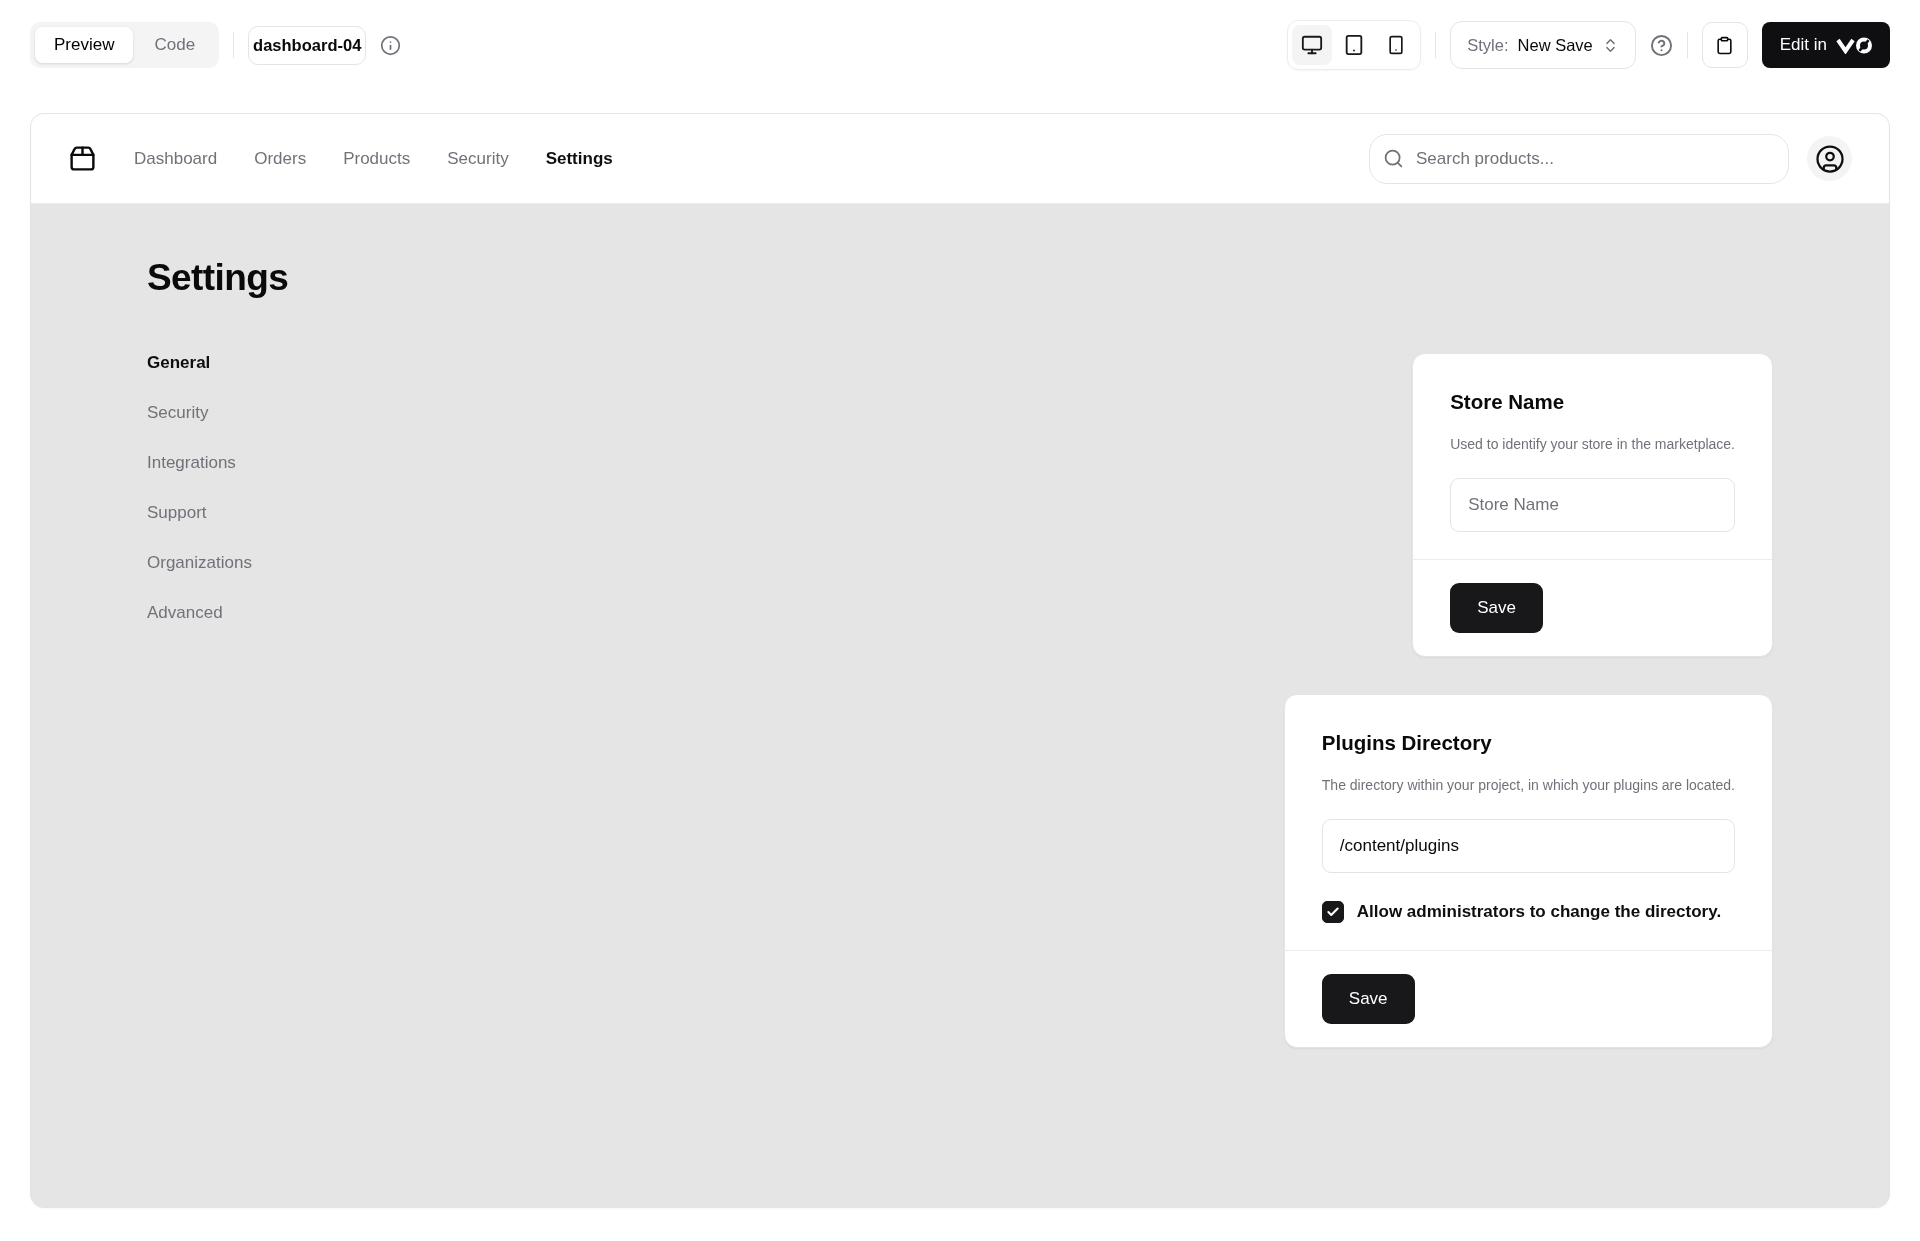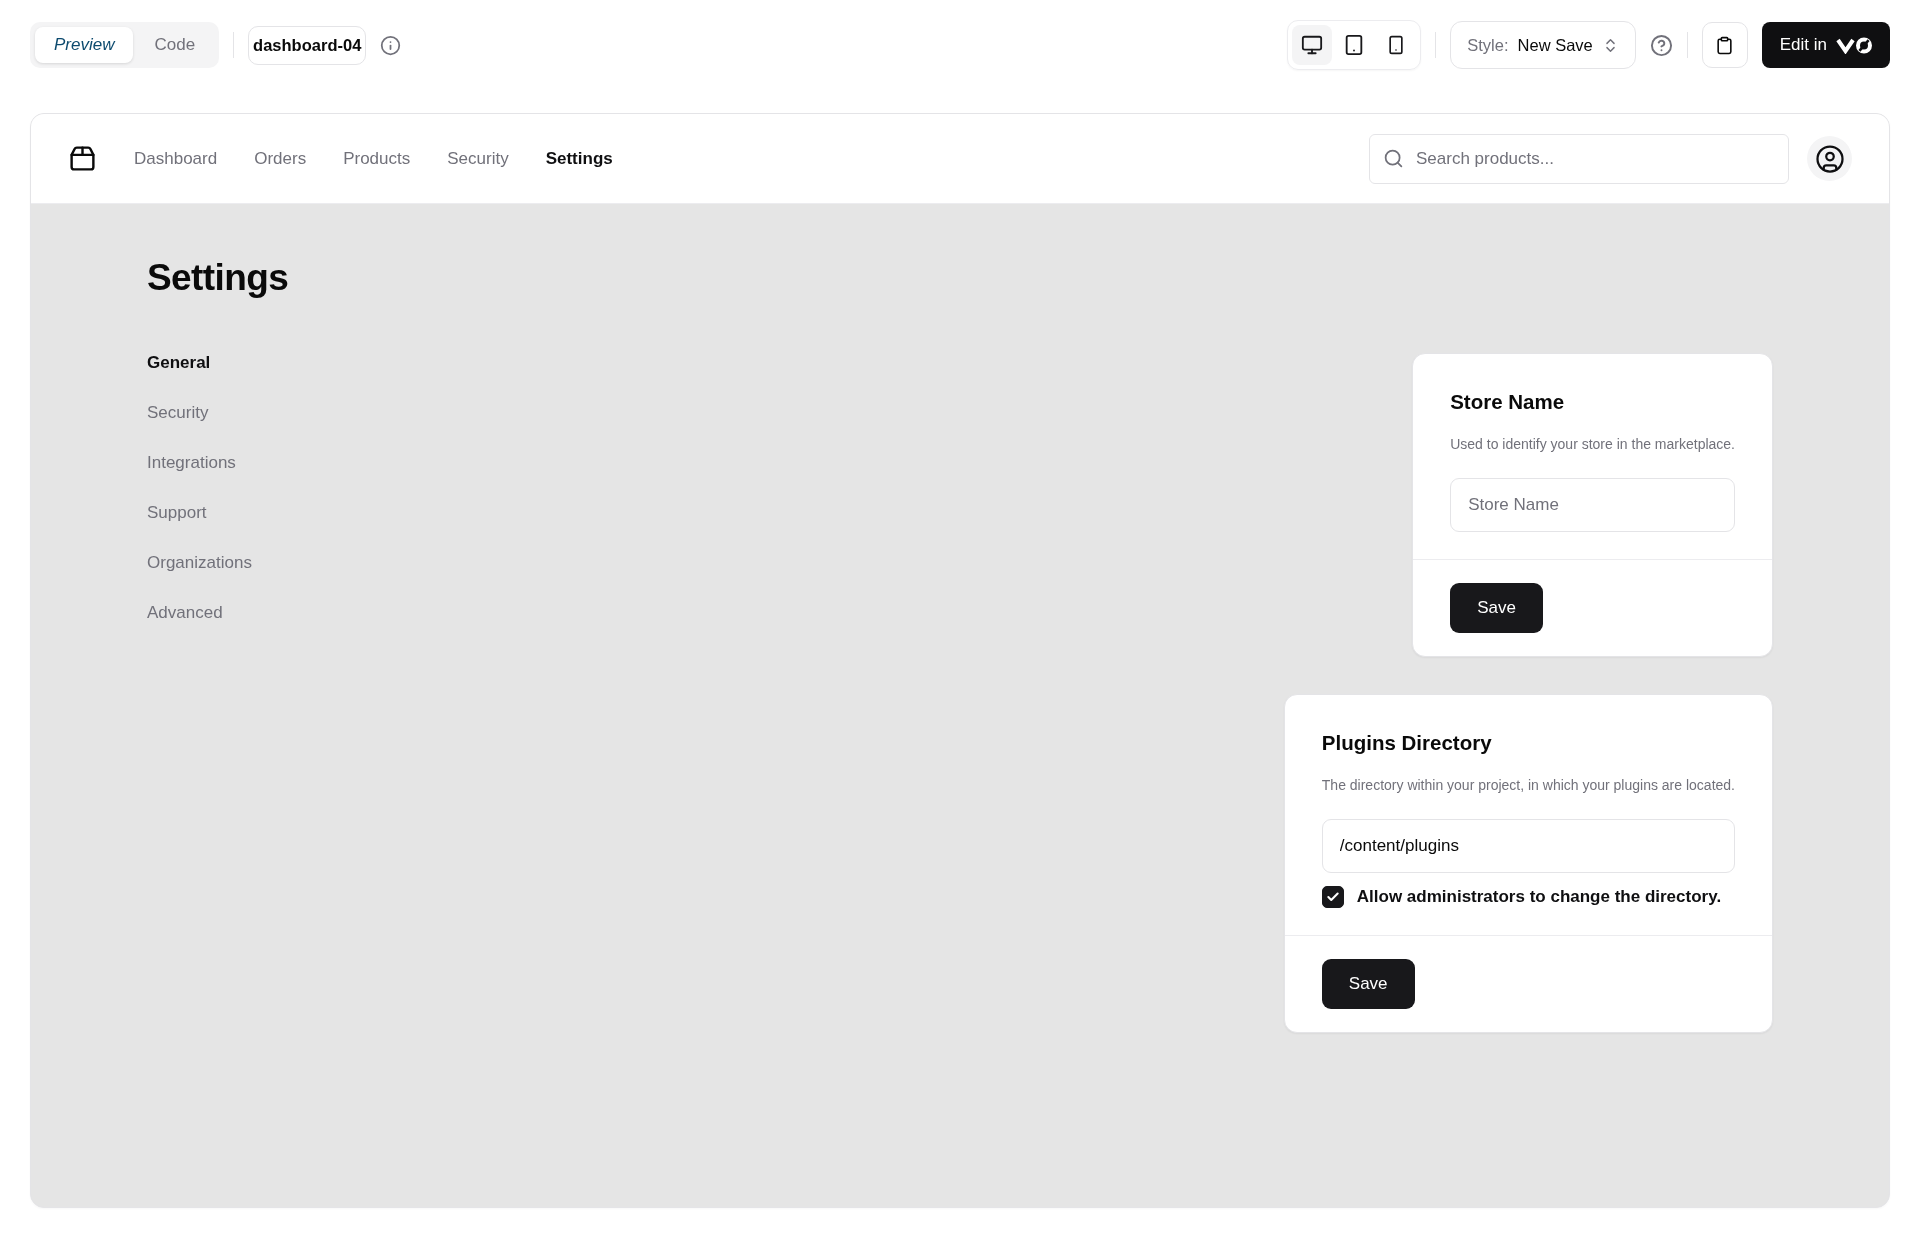--- a/index.html
+++ b/index.html
@@ -2,21 +2,21 @@
 <html><head>
 <meta charset="utf-8">
 <style>
   * { margin:0; padding:0; box-sizing:border-box; }
   html,body { width:1920px; height:1241px; background:#fff; font-family:"Liberation Sans", sans-serif; color:#0a0a0a; overflow:hidden; }
 
   
   .toolbar { display:flex; align-items:center; padding:20px 30px 0 30px; height:70px; gap:14px; }
   .seg-group { display:flex; align-items:center; background:#f4f4f5; border-radius:10px; padding:5px; gap:2px; }
   .seg-btn { border:none; background:transparent; font-family:inherit; font-size:17px; font-weight:500; color:#71717a; padding:8px 19px; border-radius:8px; cursor:pointer; }
-  .seg-btn.active { background:#fff; color:#0c4a6e; box-shadow:0 1px 3px rgba(0,0,0,.12);font-style:italic; }
+  .seg-btn.active { background:#fff; color:#000000; box-shadow:0 1px 3px rgba(0,0,0,.12); }
   .vsep { width:1px; height:26px; background:#e4e4e7; }
   .block-badge { border:1px solid #e4e4e7; border-radius:10px; padding:9px 4px; font-size:16.5px; font-weight:700; color:#0a0a0a; background:#fff; }
   .icon-plain { display:inline-flex; align-items:center; justify-content:center; background:none; border:none; cursor:pointer; color:#71717a; }
   .spacer { flex:1; }
   .device-group { display:flex; align-items:center; border:1px solid #ececef; border-radius:11px; padding:4px; gap:2px; box-shadow:0 1px 2px rgba(0,0,0,.04); }
   .device-btn { width:40px; height:40px; display:flex; align-items:center; justify-content:center; border:none; background:transparent; border-radius:8px; cursor:pointer; color:#18181b; }
   .device-btn.active { background:#f4f4f5; }
   .style-select { display:flex; align-items:center; gap:9px; border:1px solid #e4e4e7; border-radius:12px; padding:0 16px; height:48px; background:#fff; cursor:pointer; }
   .style-select .lbl { font-size:16.5px; color:#71717a; }
   .style-select .val { font-size:16.5px; font-weight:500; color:#0a0a0a; }
@@ -26,42 +26,42 @@
   
   .preview { margin:43px 30px 0 30px; height:1095px; border:1px solid #e4e4e7; border-radius:14px; background:#e5e5e5; overflow:hidden; box-shadow:0 1px 2px rgba(0,0,0,.03); }
 
   
   .app-nav { display:flex; align-items:center; height:90px; padding:0 37px; background:#fff; border-bottom:1px solid #ececef; gap:37px; }
   .brand { display:flex; align-items:center; border:none; background:none; cursor:pointer; color:#0a0a0a; }
   .nav-link { font-size:17px; color:#71717a; text-decoration:none; cursor:pointer; background:none; border:none; font-family:inherit; }
   .nav-link.active { color:#0f0f11; font-weight:700; }
   .nav-right { margin-left:auto; display:flex; align-items:center; gap:18px; }
   .search-box { position:relative; width:420px; }
-  .search-box input { width:100%; height:50px; border:1px solid #e4e4e7; border-radius:6px; padding:0 16px 0 46px; font-family:inherit; font-size:17px; color:#0a0a0a; background:#fff; outline:none; }
+  .search-box input { width:100%; height:50px; border:1px solid #e4e4e7; border-radius:18px; padding:0 16px 0 46px; font-family:inherit; font-size:17px; color:#0a0a0a; background:#fff; outline:none; }
   .search-box input::placeholder { color:#71717a; }
   .search-box .mag { position:absolute; left:14px; top:14px; color:#71717a; }
   .avatar-btn { width:45px; height:45px; border-radius:50%; background:#f4f4f5; border:none; display:flex; align-items:center; justify-content:center; cursor:pointer; color:#0f0f11; }
 
   
   .content { padding:53px 0 0 0; }
   .content-inner { max-width:1626px; margin:0 auto; }
   .page-title { font-size:37px; font-weight:700; letter-spacing:-0.6px; color:#0a0a0a; }
   .layout { display:grid; grid-template-columns:280px 1fr; column-gap:88px; margin-top:54px; align-items:start; }
   .side-nav { display:grid; gap:30px; font-size:17px; }
   .side-link { color:#71717a; text-decoration:none; cursor:pointer; }
   .side-link.active { color:#0f0f11; font-weight:700; }
   .cards { display:flex; flex-direction:column; gap:37px;align-items:flex-end; }
   .card { background:#fff; border:1px solid #e4e4e7; border-radius:13px; box-shadow:0 1px 2px rgba(0,0,0,.05); }
   .card-header { padding:36px 37px 0 37px; }
   .card-title { font-size:20.5px; font-weight:700; color:#0a0a0a; }
   .card-desc { margin-top:22px; font-size:14px; color:#71717a; }
   .card-content { padding:26px 37px 27px 37px; }
   .text-input { width:100%; height:54px; border:1px solid #e4e4e7; border-radius:9px; padding:0 17px; font-family:inherit; font-size:17px; color:#0a0a0a; background:#fff; outline:none; }
   .text-input::placeholder { color:#71717a; }
-  .check-row { display:flex; align-items:center; gap:13px; margin-top:13px; }
+  .check-row { display:flex; align-items:center; gap:13px; margin-top:28px; }
   .checkbox { width:22px; height:22px; border-radius:5px; background:#18181b; border:1px solid #18181b; display:flex; align-items:center; justify-content:center; cursor:pointer; flex-shrink:0; }
   .check-label { font-size:17px; font-weight:600; color:#0f0f11; cursor:pointer; }
   .card-footer { border-top:1px solid #ececef; padding:23px 37px; }
   .save-btn { height:50px; padding:0 27px; background:#18181b; color:#fff; border:none; border-radius:9px; font-family:inherit; font-size:17px; font-weight:500; cursor:pointer; }
 </style>
 </head>
 <body>
 
 <div class="toolbar">
   <div class="seg-group">

